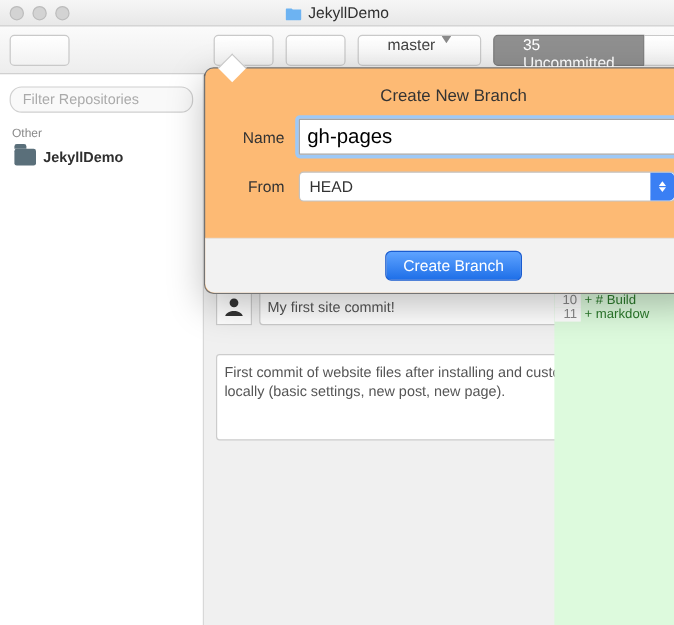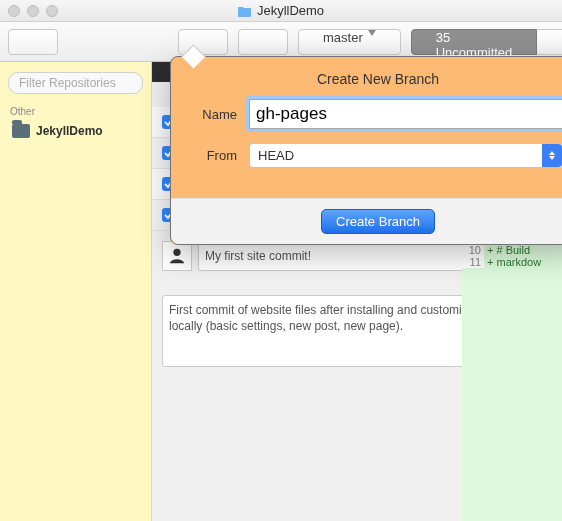--- a/index.html
+++ b/index.html
@@ -14,21 +14,21 @@
 .toolbar { height: 40px; background: linear-gradient(#fbfbfb,#ededed); border-bottom:1px solid #c9c9c9; display:flex; align-items:center; padding:0 8px; gap:10px; }
 .btn { border:1px solid #c9c9c9; background:linear-gradient(#ffffff,#f2f2f2); border-radius:4px; height:26px; display:flex; align-items:flex-start; justify-content:center; padding:0 24px; font-size:13px; color:#444; }
 .seg { display:flex; }
 .seg .btn { border-radius:0; }
 .seg .btn:first-child { border-radius:4px 0 0 4px; }
 .seg .btn:last-child { border-radius:0 4px 4px 0; border-left:none; }
 .spacer { flex:0 0 100px; }
 .changes { background:#8f8f8f; color:#fff; border:1px solid #7a7a7a; }
 
 .main { display:flex; height:calc(521px - 62px); }
-.sidebar { width:152px; background:#fef9c3; border-right:1px solid #d8d8d8; padding:10px 8px; }
+.sidebar { width:170px; background:#ffffff; border-right:1px solid #d8d8d8; padding:10px 8px; }
 .filter { border:1px solid #d0d0d0; background:#f9f9f9; border-radius:10px; padding:3px 10px; color:#aaa; font-size:12px; }
 .section-label { color:#8a8a8a; font-size:10px; font-weight:400; margin:12px 0 4px 2px; }
 .repo-item { display:flex; align-items:center; gap:6px; padding:3px 4px; border-radius:3px; }
 .repo-item .repoicon { width:18px; height:14px; background:#5a6f7a; border-radius:2px; position:relative; }
 .repo-item .repoicon::before { content:""; position:absolute; top:-4px; width:10px; height:4px; background:#5a6f7a; border-radius:2px 2px 0 0; }
 .repo-item span { font-weight:600; font-size:12px; color:#2f2f2f; }
 
 .center { flex:1; background:#f0f0f0; position:relative; }
 .dark-row { background:#2d2d2d; height:20px; }
 .filelist { padding-top:25px; }

